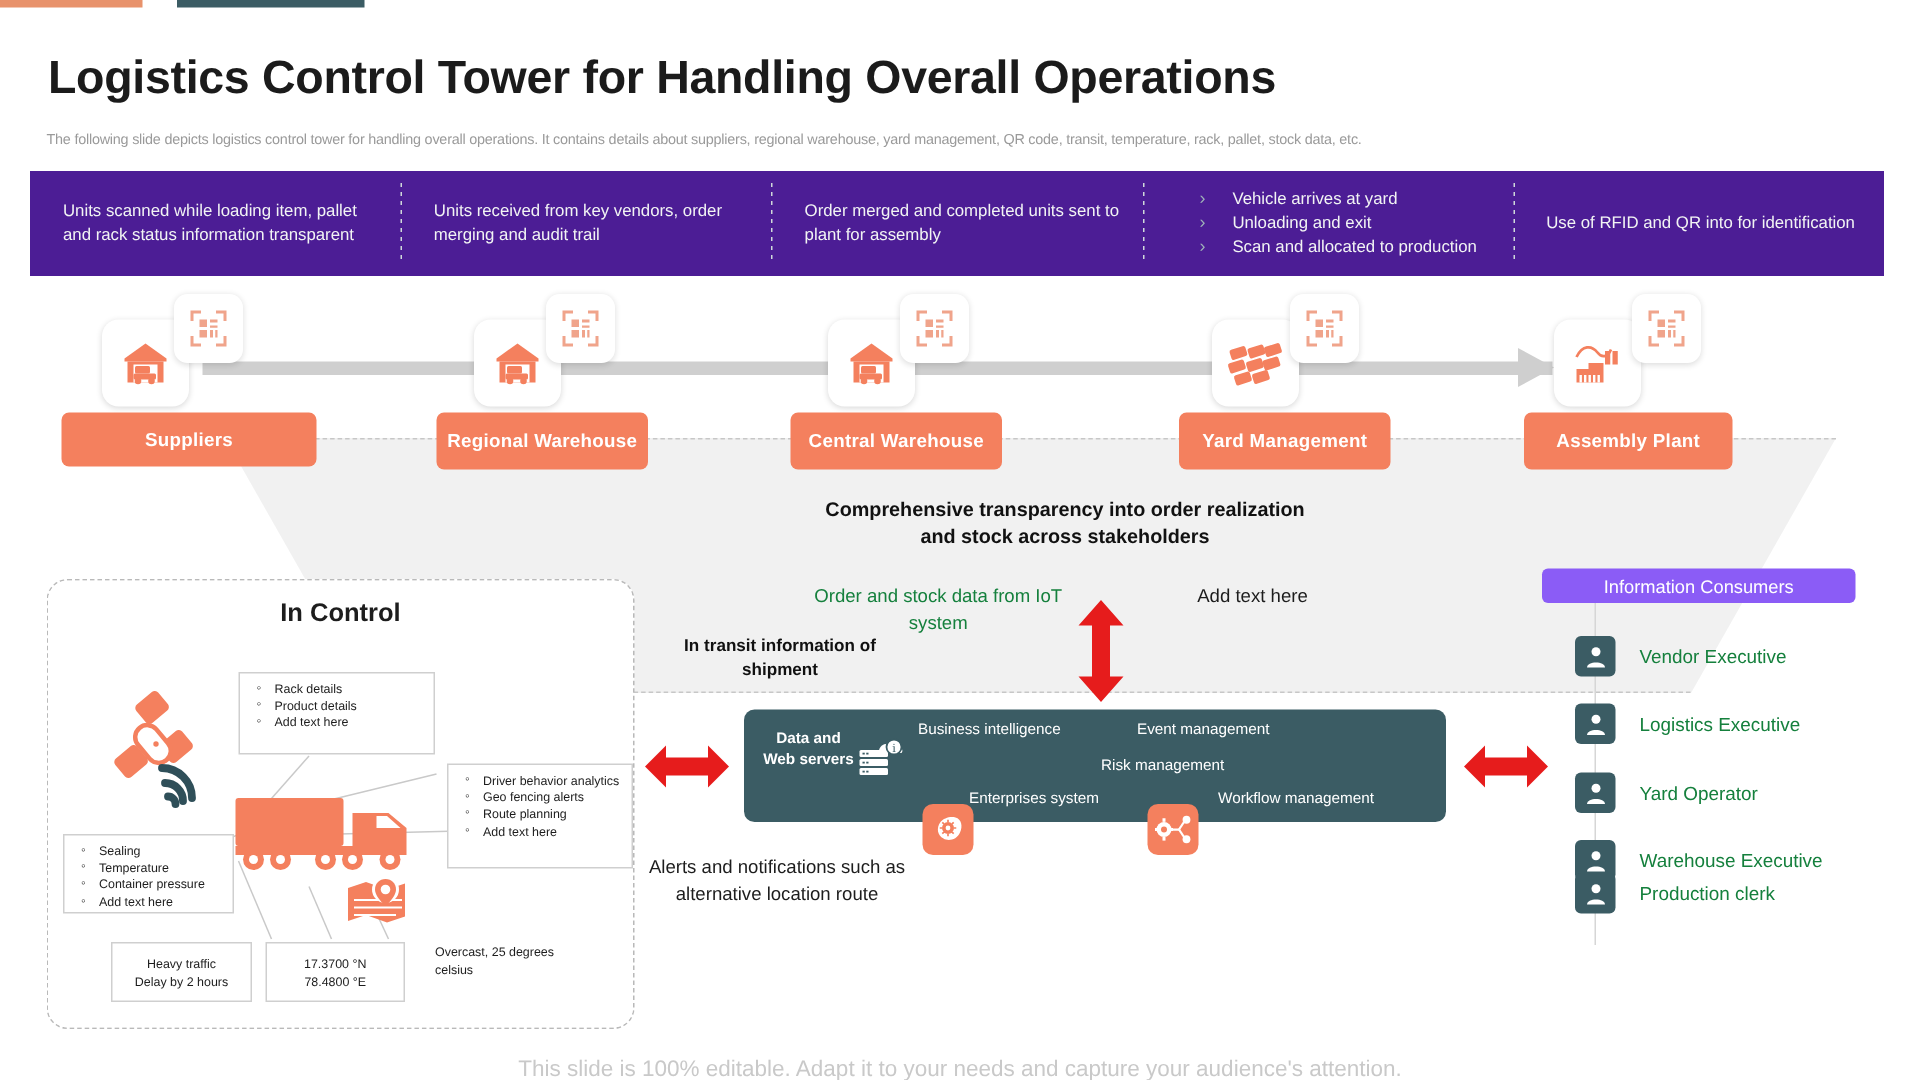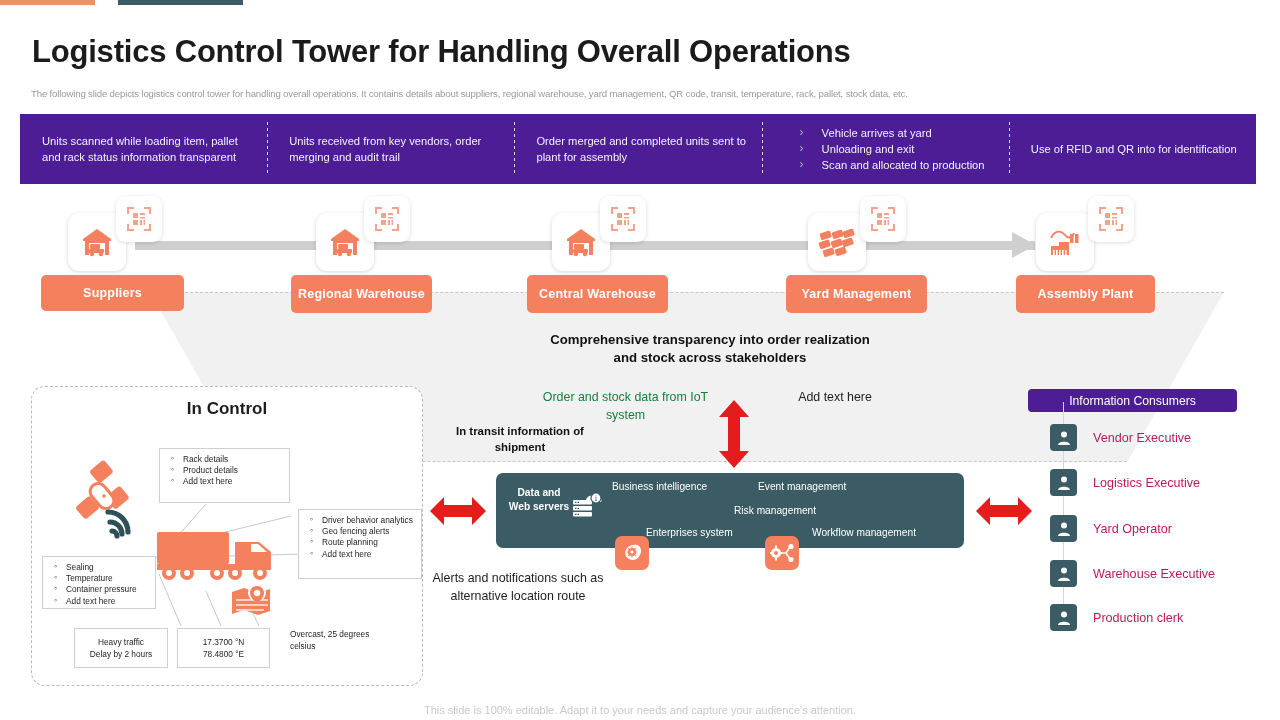--- a/index.html
+++ b/index.html
@@ -160,38 +160,38 @@
     display:flex; align-items:center; justify-content:center;
   }
 
   
   .arrow-v{ position:absolute; left:716px; top:400px; width:36px; height:68px; }
   .arrow-h-left{ position:absolute; left:430px; top:492px; width:56px; height:38px; }
   .arrow-h-right{ position:absolute; left:976px; top:492px; width:56px; height:38px; }
 
   
   .ic-header{
-    position:absolute; left:1028px; top:389px; width:209px; height:23px;
-    background:#4c1d95; border-radius:4px; color:#fff;
+    position:absolute; left:1028px; top:379px; width:209px; height:23px;
+    background:#8b5cf6; border-radius:4px; color:#fff;
     font-size:12.2px; display:flex; align-items:center; justify-content:center;
   }
   .ic-spine{
     position:absolute; left:1063px; top:402px; width:1px; height:228px; background:#d6d6d6;
   }
   .ic-row{ position:absolute; left:1050px; display:flex; align-items:center; gap:16px; }
   .ic-avatar{
     width:27px; height:27px; border-radius:4px; background:#3B5C64;
     display:flex; align-items:center; justify-content:center; flex:none;
   }
-  .ic-label{ font-size:12.6px; color:#be185d; white-space:nowrap; }
+  .ic-label{ font-size:12.6px; color:#15803d; white-space:nowrap; }
 
   
   .footer{
     position:absolute; left:0; right:0; top:704px; text-align:center;
-    font-size:11px; color:#c9c9c9;
+    font-size:15px; color:#c9c9c9;
   }
 
   svg{ display:block; }
 </style>
 </head>
 <body>
 
 <div id="slide">
 
   <div class="accent-orange"></div>
@@ -244,21 +244,21 @@
     <svg width="26" height="26" viewBox="0 0 26 26">
       <path d="M2 8 V2 H8 M18 2 H24 V8 M24 18 V24 H18 M8 24 H2 V18" stroke="#F0A48B" stroke-width="2" fill="none"></path>
       <rect x="7" y="7" width="5" height="5" fill="#F0A48B"></rect>
       <rect x="14" y="7" width="5" height="2" fill="#F0A48B"></rect>
       <rect x="14" y="11" width="5" height="1.5" fill="#F0A48B"></rect>
       <rect x="7" y="14" width="5" height="5" fill="#F0A48B"></rect>
       <rect x="14" y="14" width="2" height="5" fill="#F0A48B"></rect>
       <rect x="17.5" y="14" width="1.5" height="5" fill="#F0A48B"></rect>
     </svg>
   </div>
-  <div class="node-label" style="left:41px; top:275px; width:143px;">Suppliers</div>
+  <div class="node-label" style="left:41px; top:275px; width:170px;">Suppliers</div>
 
   <div class="node-icon" style="left:316px; top:213px;">
     <svg width="34" height="32" viewBox="0 0 34 32">
       <path d="M3 13 L17 3 L31 13 L31 15 L3 15 Z" fill="#F4805E"></path>
       <rect x="5" y="15" width="24" height="14" fill="#F4805E"></rect>
       <rect x="9" y="17" width="16" height="12" fill="#fff"></rect>
       <rect x="10" y="18" width="10" height="5" rx="1" fill="#F4805E"></rect>
       <rect x="9" y="23" width="15" height="4" rx="1" fill="#F4805E"></rect>
       <circle cx="12" cy="28" r="2.2" fill="#F4805E"></circle>
         <circle cx="21" cy="28" r="2.2" fill="#F4805E"></circle>
@@ -595,21 +595,21 @@
   <div class="ic-row" style="top:560px;">
     <span class="ic-avatar">
       <svg width="16" height="16" viewBox="0 0 16 16">
           <circle cx="8" cy="4.5" r="3" fill="#fff"></circle>
           <path d="M2 15 C2 10.5, 14 10.5, 14 15 Z" fill="#fff"></path>
         </svg>
     </span>
     <span class="ic-label">Warehouse Executive</span>
   </div>
 
-  <div class="ic-row" style="top:604px;">
+  <div class="ic-row" style="top:582px;">
     <span class="ic-avatar">
       <svg width="16" height="16" viewBox="0 0 16 16">
           <circle cx="8" cy="4.5" r="3" fill="#fff"></circle>
           <path d="M2 15 C2 10.5, 14 10.5, 14 15 Z" fill="#fff"></path>
         </svg>
     </span>
     <span class="ic-label">Production clerk</span>
   </div>
 
   <div class="footer">This slide is 100% editable. Adapt it to your needs and capture your audience's attention.</div>

